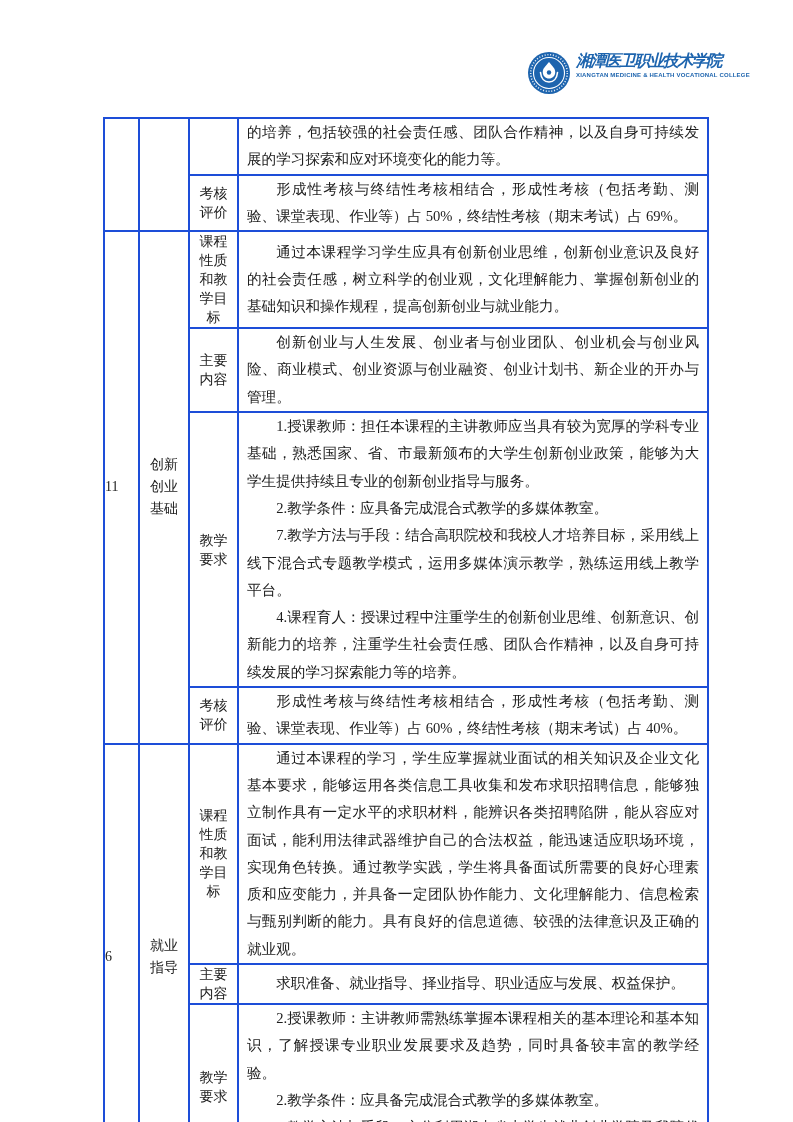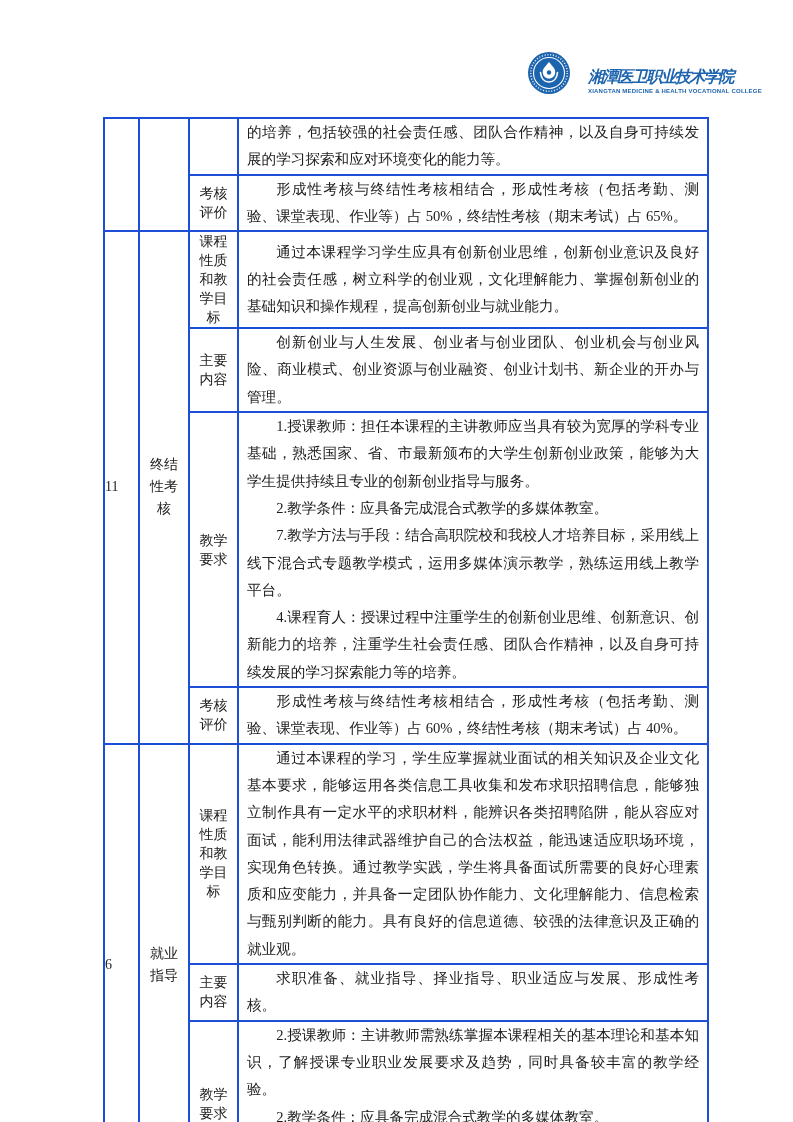--- a/index.html
+++ b/index.html
@@ -8,21 +8,21 @@
     background:#ffffff;
     position:relative;
     font-family:"Liberation Serif","DejaVu Serif",serif;
     color:#1c1c1c;
   }
   .page { position:absolute; inset:0; overflow:hidden; }
 
   
   .logo {
     position:absolute; top:51px; left:527px;
-    display:flex; align-items:flex-end; gap:17px;
+    display:flex; align-items:flex-start; gap:5px;
   }
   .emblem { width:44px; height:44px; flex:0 0 auto; }
   .logo-text { display:flex; flex-direction:column; }
   .logo-cn {
     color:#1d64ae; font-weight:bold; font-style:italic;
     font-size:16px; letter-spacing:-1.5px; white-space:nowrap;
     line-height:20px;
   }
   .logo-en {
     color:#1d64ae; font-weight:bold;
@@ -89,27 +89,27 @@
         <td class="c-no" rowspan="2"></td>
         <td class="c-name" rowspan="2"></td>
         <td class="c-label"></td>
         <td class="c-body">
           <p class="noindent">的培养，包括较强的社会责任感、团队合作精神，以及自身可持续发展的学习探索和应对环境变化的能力等。</p>
         </td>
       </tr>
       <tr class="h-a2">
         <td class="c-label">考核评价</td>
         <td class="c-body">
-          <p>形成性考核与终结性考核相结合，形成性考核（包括考勤、测验、课堂表现、作业等）占 50%，终结性考核（期末考试）占 65%。</p>
+          <p>形成性考核与终结性考核相结合，形成性考核（包括考勤、测验、课堂表现、作业等）占 50%，终结性考核（期末考试）占 69%。</p>
         </td>
       </tr>
 
       <tr class="h-b1">
         <td class="c-no" rowspan="4">11</td>
-        <td class="c-name" rowspan="4">终结性考核</td>
+        <td class="c-name" rowspan="4">创新创业基础</td>
         <td class="c-label">课程性质和教学目标</td>
         <td class="c-body">
           <p>通过本课程学习学生应具有创新创业思维，创新创业意识及良好的社会责任感，树立科学的创业观，文化理解能力、掌握创新创业的基础知识和操作规程，提高创新创业与就业能力。</p>
         </td>
       </tr>
       <tr class="h-b2">
         <td class="c-label">主要内容</td>
         <td class="c-body">
           <p>创新创业与人生发展、创业者与创业团队、创业机会与创业风险、商业模式、创业资源与创业融资、创业计划书、新企业的开办与管理。</p>
         </td>
@@ -134,21 +134,21 @@
         <td class="c-no" rowspan="3">6</td>
         <td class="c-name" rowspan="3">就业指导</td>
         <td class="c-label">课程性质和教学目标</td>
         <td class="c-body">
           <p>通过本课程的学习，学生应掌握就业面试的相关知识及企业文化基本要求，能够运用各类信息工具收集和发布求职招聘信息，能够独立制作具有一定水平的求职材料，能辨识各类招聘陷阱，能从容应对面试，能利用法律武器维护自己的合法权益，能迅速适应职场环境，实现角色转换。通过教学实践，学生将具备面试所需要的良好心理素质和应变能力，并具备一定团队协作能力、文化理解能力、信息检索与甄别判断的能力。具有良好的信息道德、较强的法律意识及正确的就业观。</p>
         </td>
       </tr>
       <tr class="h-c2">
         <td class="c-label">主要内容</td>
         <td class="c-body">
-          <p>求职准备、就业指导、择业指导、职业适应与发展、形成性考核。</p>
+          <p>求职准备、就业指导、择业指导、职业适应与发展、权益保护。</p>
         </td>
       </tr>
       <tr class="h-c3">
         <td class="c-label">教学要求</td>
         <td class="c-body">
           <p>2.授课教师：主讲教师需熟练掌握本课程相关的基本理论和基本知识，了解授课专业职业发展要求及趋势，同时具备较丰富的教学经验。</p>
           <p>2.教学条件：应具备完成混合式教学的多媒体教室。</p>
           <p>2.教学方法与手段：充分利用湖南省大学生就业创业学院及我院优质</p>
         </td>
       </tr>

